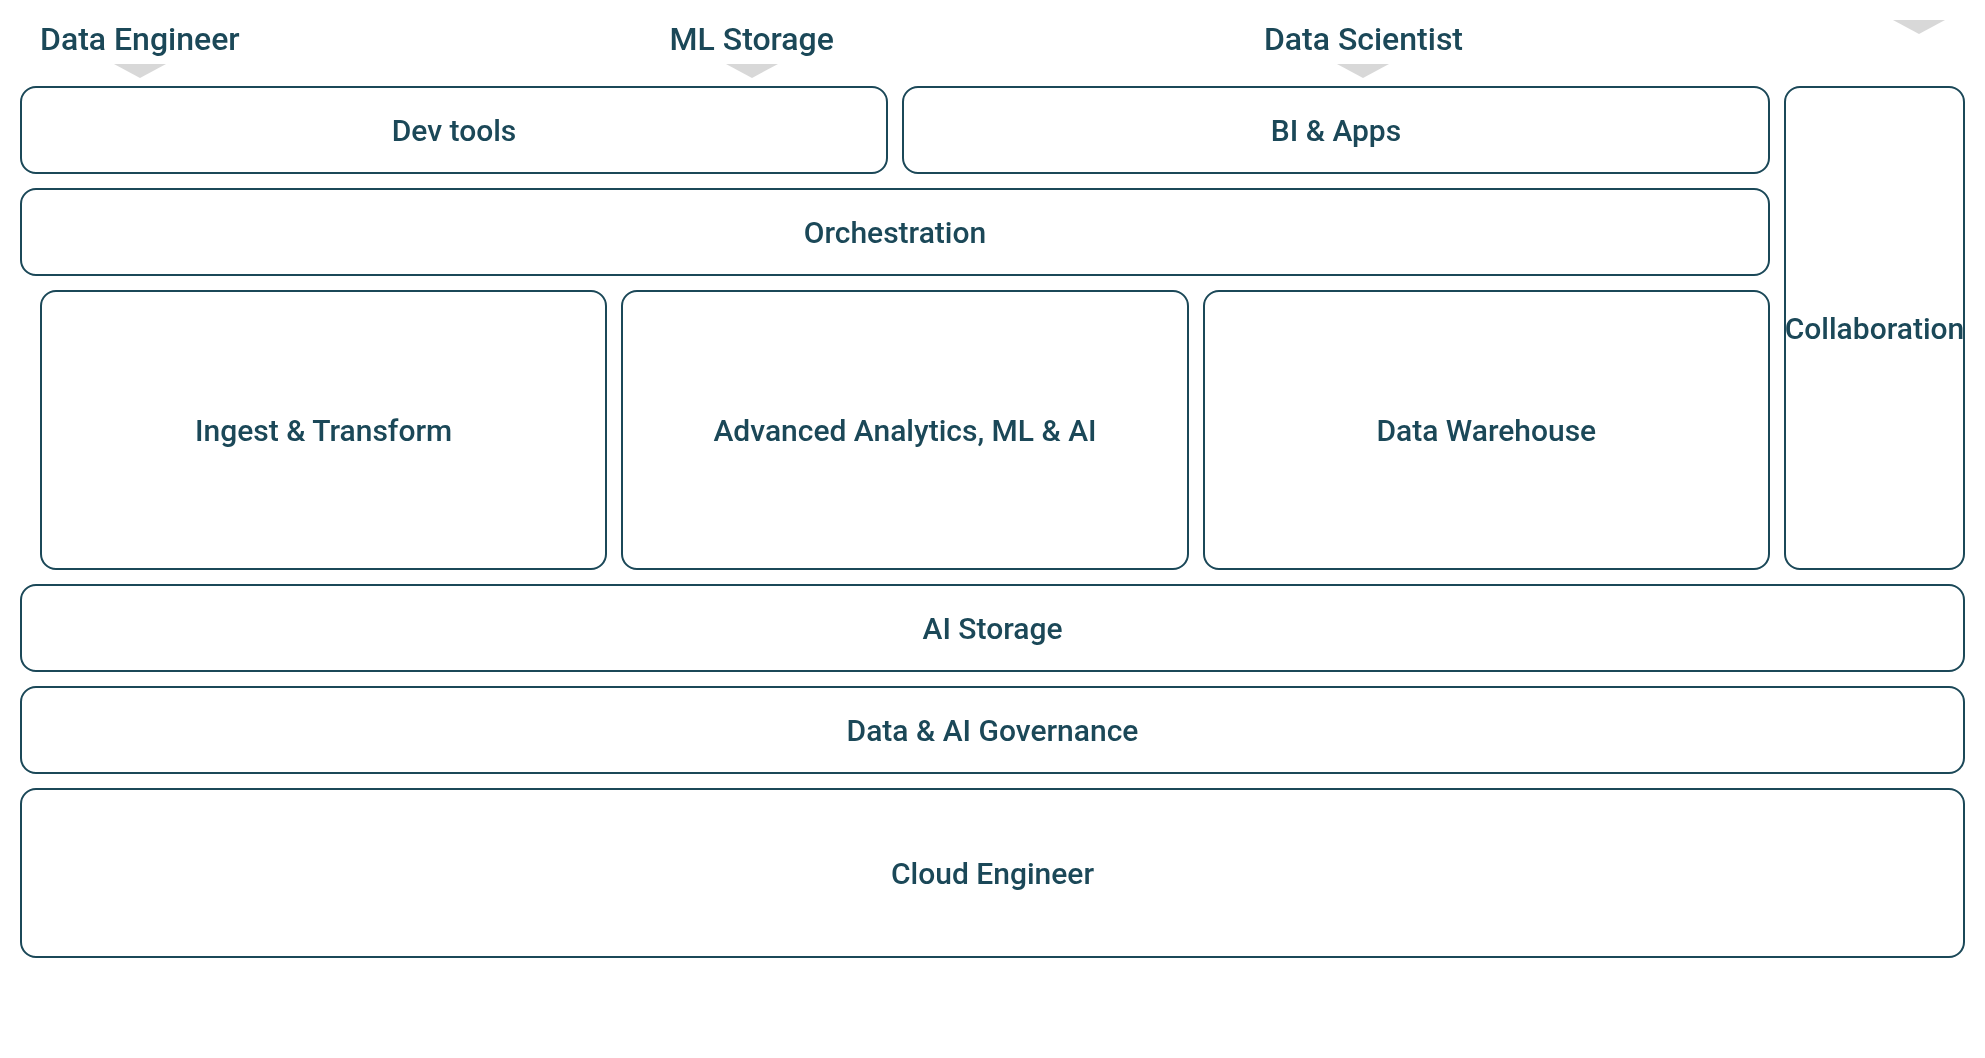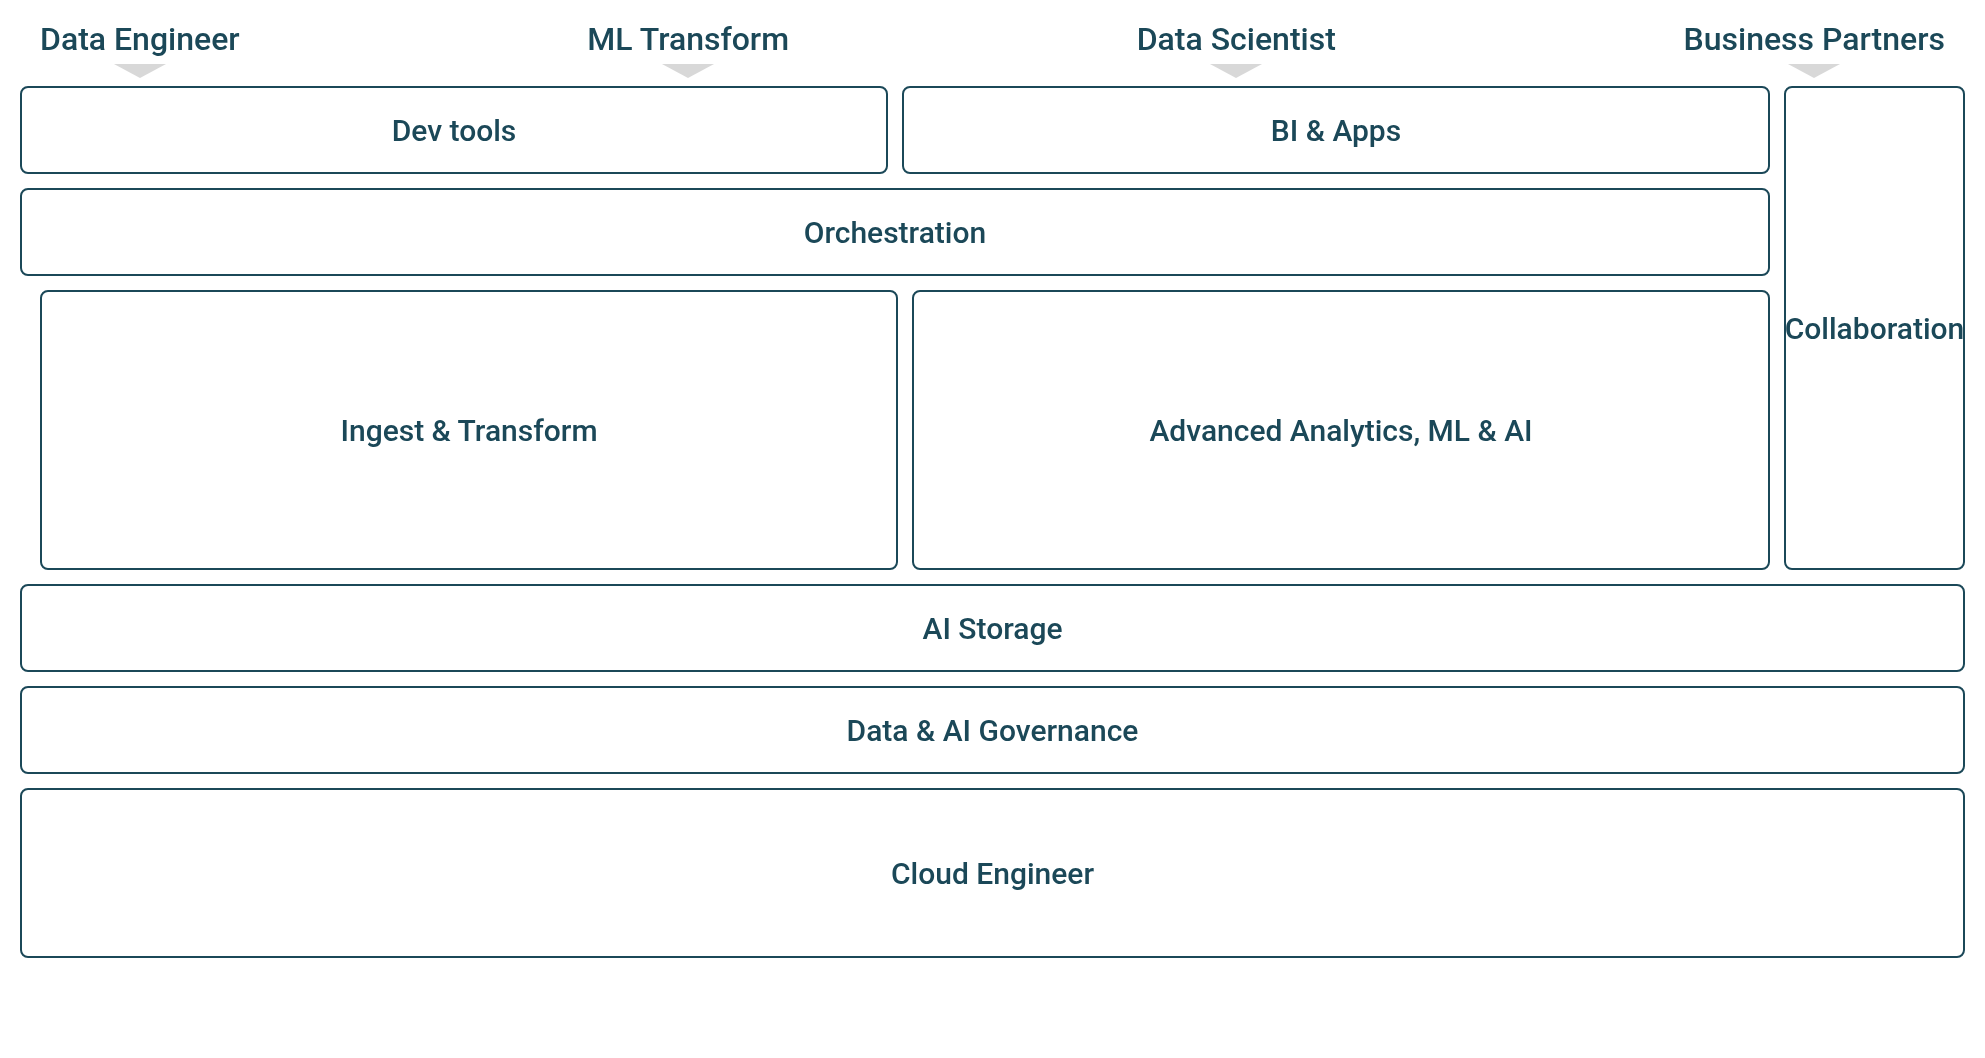--- a/index.html
+++ b/index.html
@@ -37,21 +37,21 @@
     }
     .arrow-down {
       width: 0;
       height: 0;
       border-left: 26px solid transparent;
       border-right: 26px solid transparent;
       border-top: 14px solid #d8d8d8;
     }
     .box {
       border: 2px solid #1b4858;
-      border-radius: 8px;
+      border-radius: 16px;
       display: flex;
       align-items: center;
       justify-content: center;
       font-size: 30px;
       font-weight: 500;
       color: #1b4858;
       background: #ffffff;
     }
     .top-flex {
       display: flex;
@@ -108,29 +108,28 @@
 <body>
 
 <div class="diagram">
 
   <div class="roles-row">
     <div class="role role-data-engineer">
       <div class="role-label">Data Engineer</div>
       <div class="arrow-down"></div>
     </div>
     <div class="role role-ml-engineer">
-      <div class="role-label">ML Transform</div>
+      <div class="role-label">ML Storage</div>
       <div class="arrow-down"></div>
     </div>
     <div class="role role-data-scientist">
       <div class="role-label">Data Scientist</div>
       <div class="arrow-down"></div>
     </div>
     <div class="role role-business-partners">
-      <div class="role-label">Business Partners</div>
       <div class="arrow-down"></div>
     </div>
   </div>
 
   <div class="top-flex">
     <div class="left-stack">
       <div class="tools-row">
         <div class="box">
           <span>Dev tools</span>
         </div>
@@ -140,20 +139,23 @@
       </div>
       <div class="box orch-box">
         <span>Orchestration</span>
       </div>
       <div class="mid-row">
         <div class="box">
           <span>Ingest &amp; Transform</span>
         </div>
         <div class="box">
           <span>Advanced Analytics, ML &amp; AI</span>
+        </div>
+        <div class="box">
+          <span>Data Warehouse</span>
         </div>
       </div>
     </div>
     <div class="box collab-box">
       <span>Collaboration</span>
     </div>
   </div>
 
   <div style="height:14px"></div>
 

